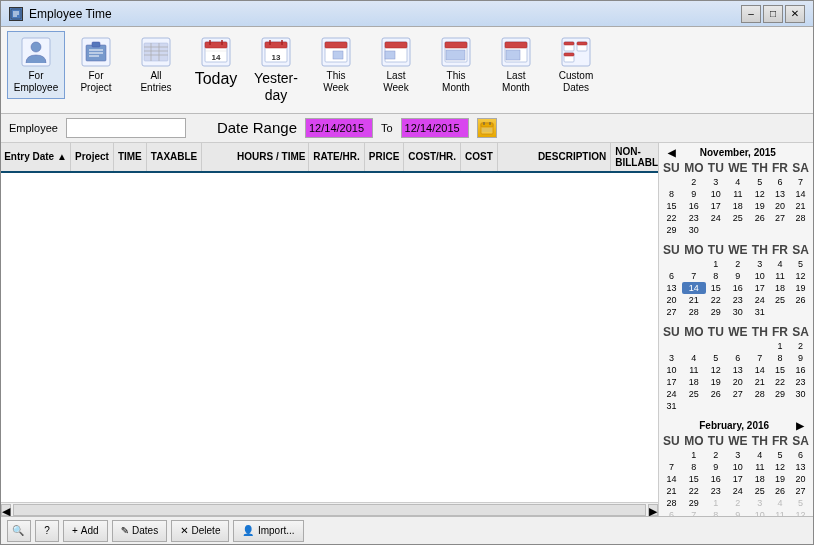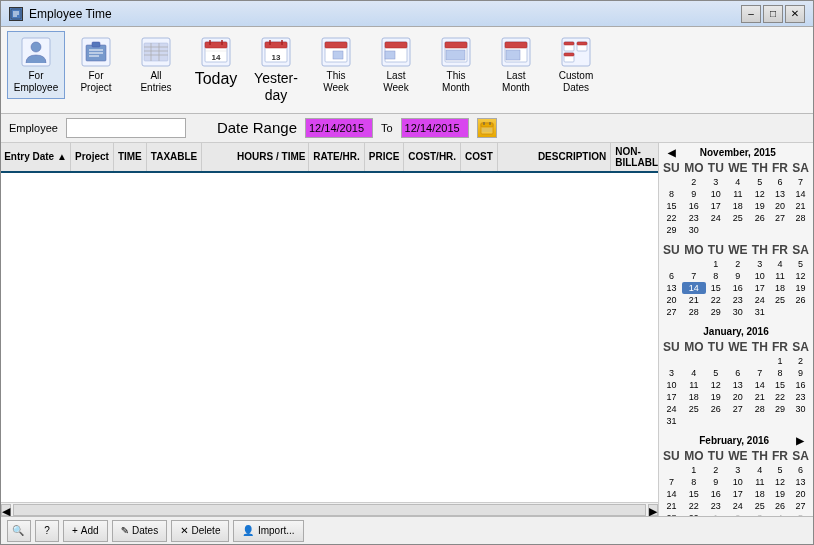--- a/index.html
+++ b/index.html
@@ -609,25 +609,20 @@
                   <td>31</td>
                   <td></td>
                   <td></td>
             </tr>
           </tbody>
             </table>
         </div>
       </div>
 
       <div class="cal-month">
-        <div class="cal-month-header">
-          <span style="width:10px;"></span>
-          <span>January, 2016</span>
-          <span style="width:10px;"></span>
-        </div>
         <div class="cal-grid">
           <table>
             <tbody>
                 <tr>
                   <th>SU</th>
                   <th>MO</th>
                   <th>TU</th>
                   <th>WE</th>
                   <th>TH</th>
                   <th>FR</th>

